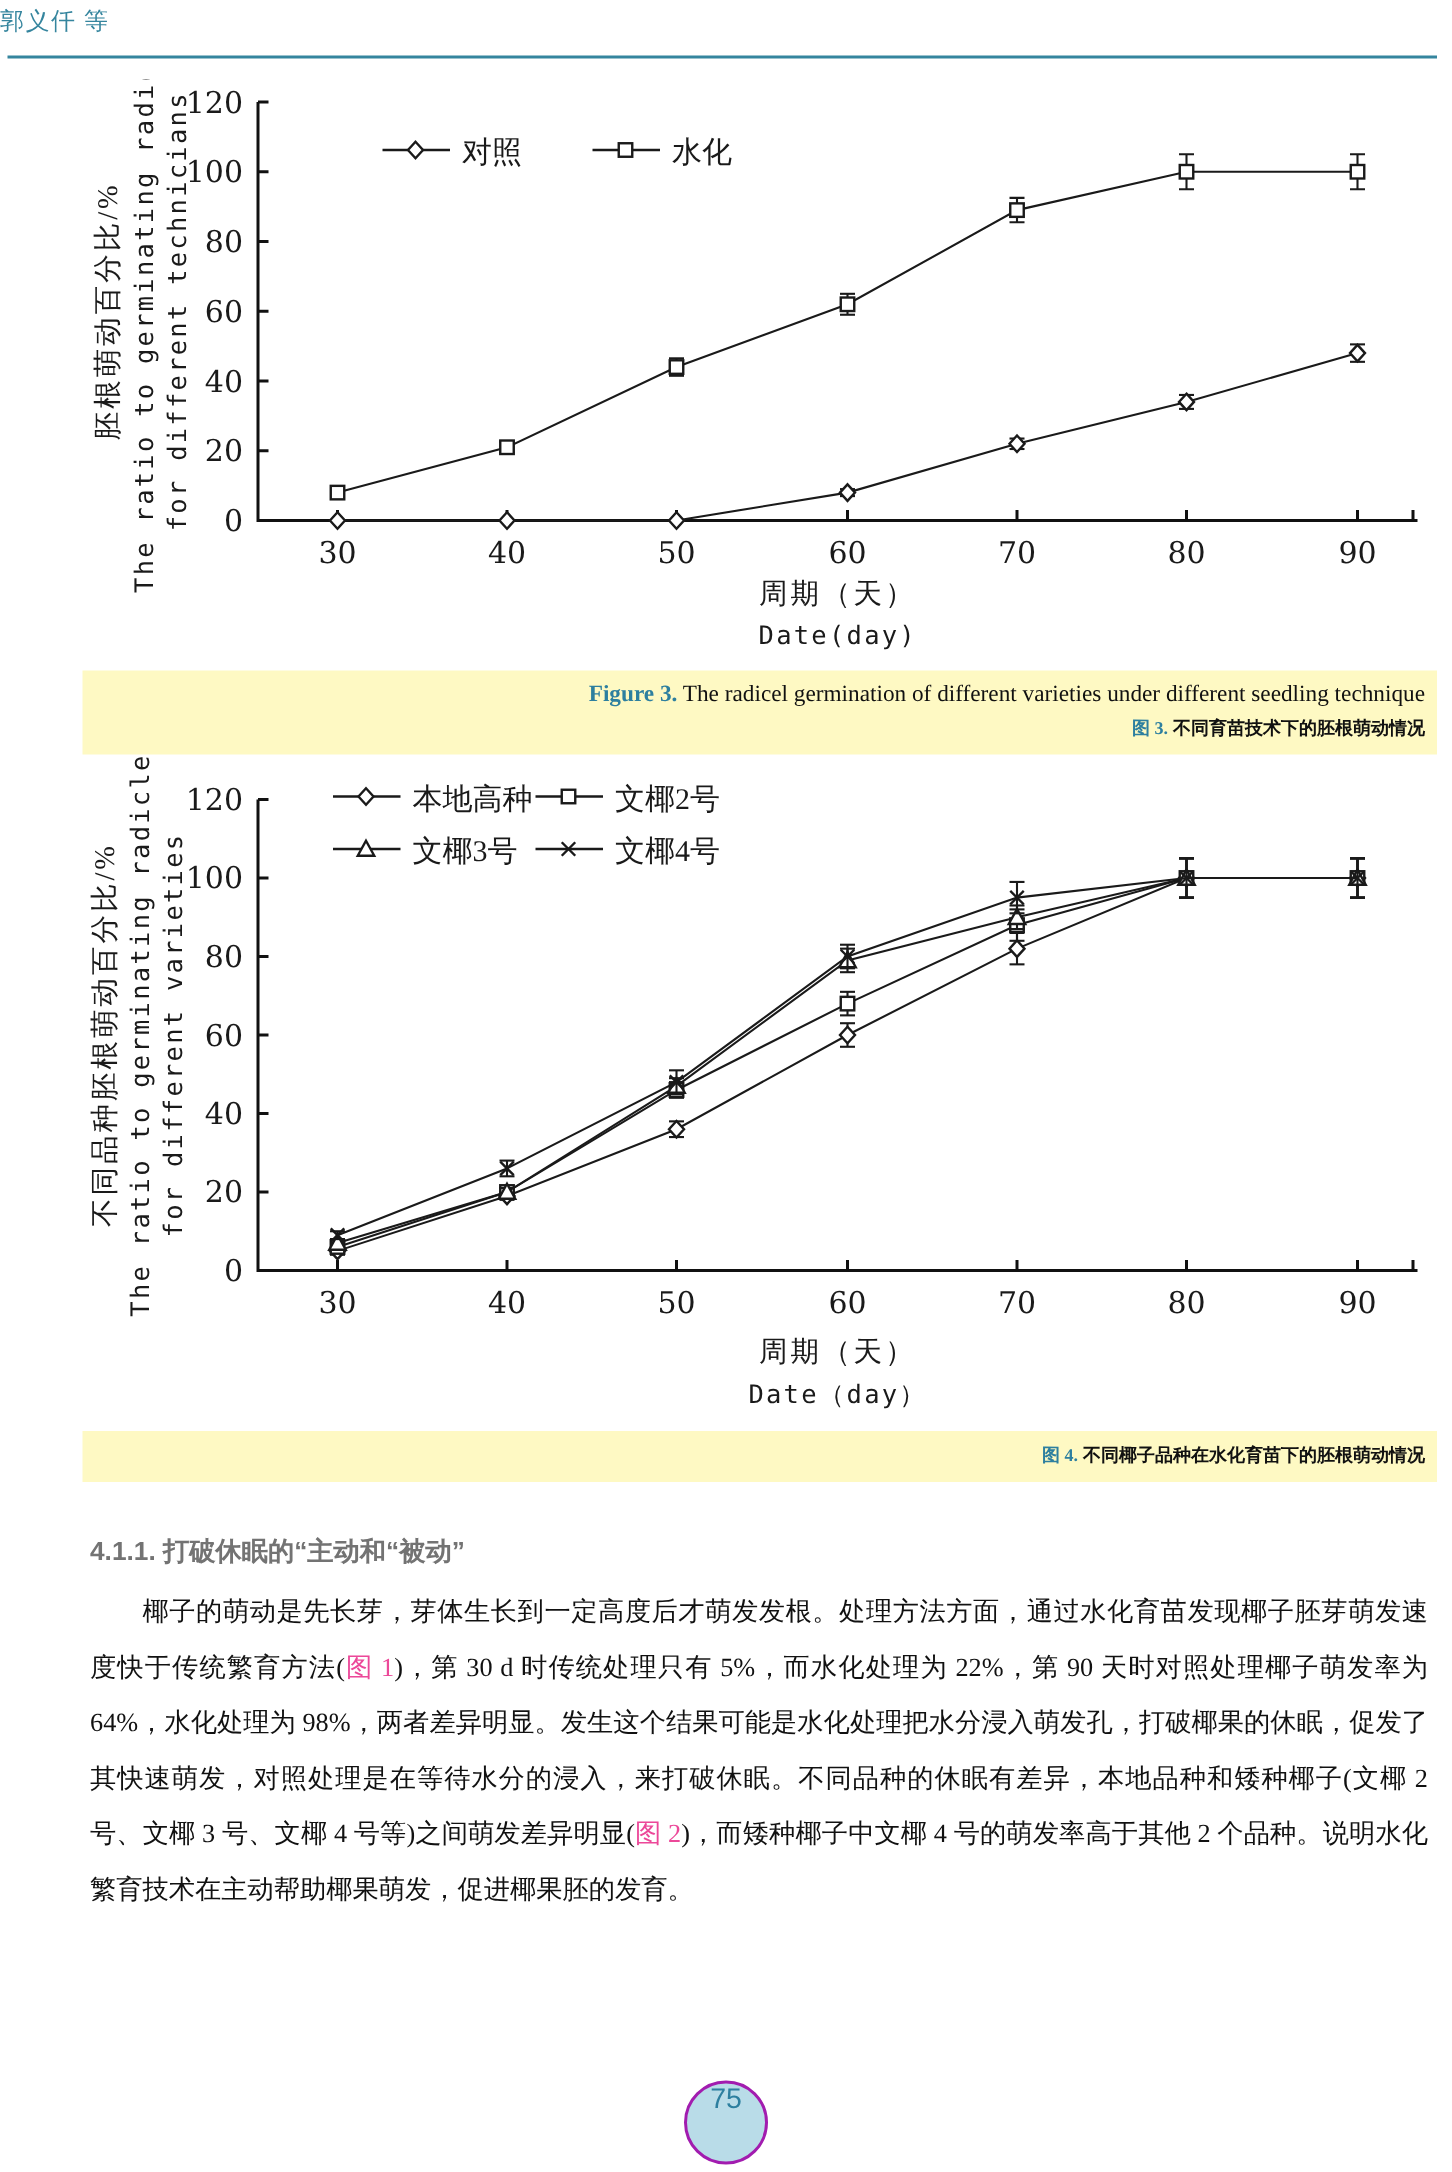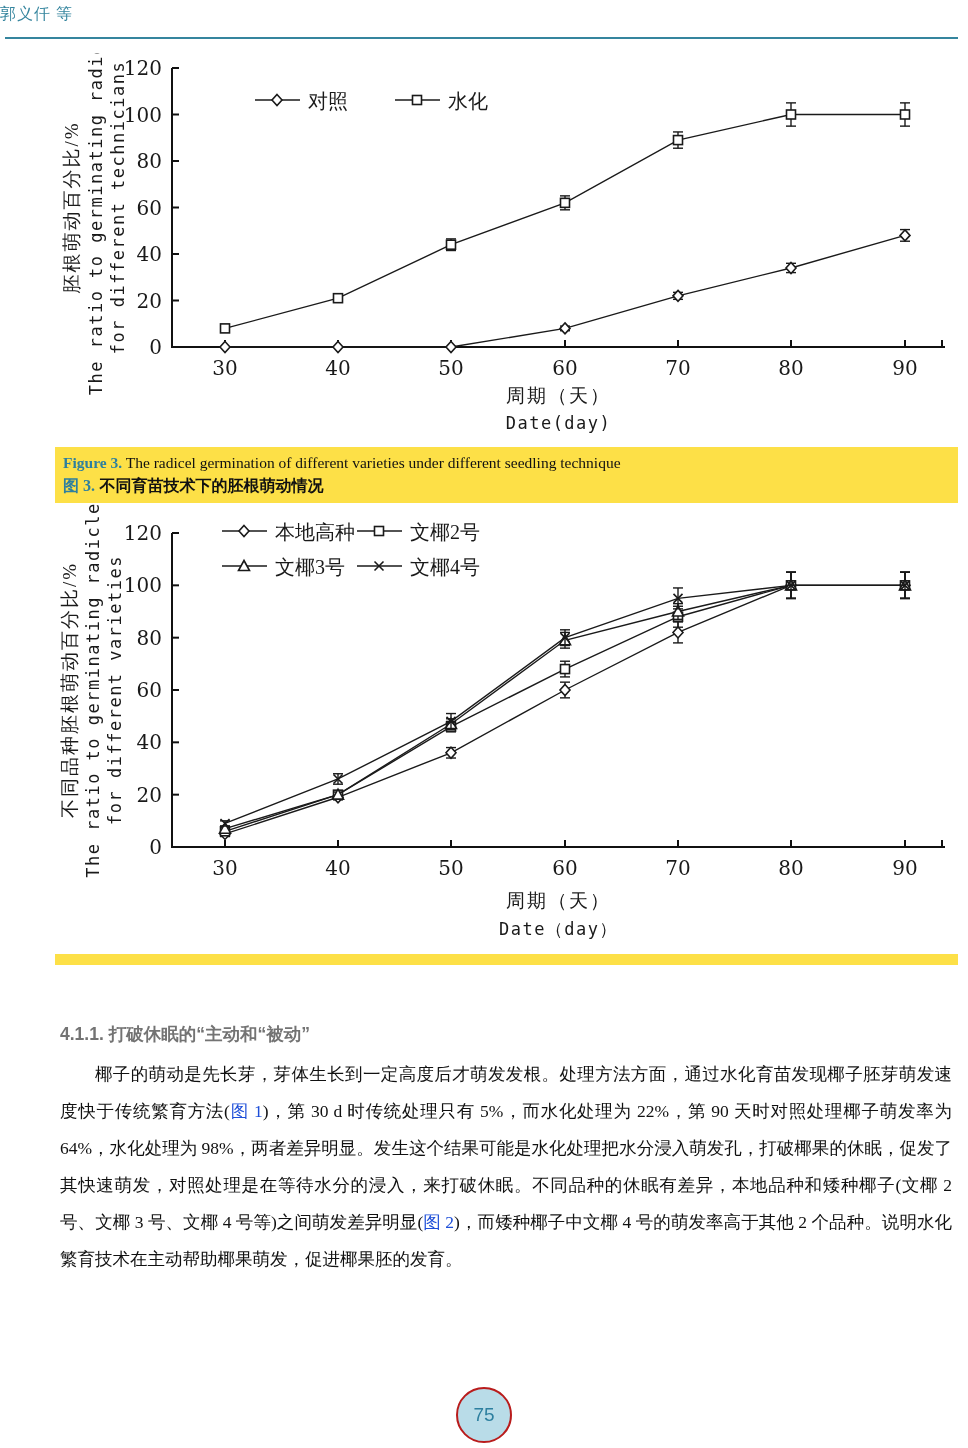--- a/index.html
+++ b/index.html
@@ -18,52 +18,52 @@
   #fig3{top:53px;width:968px;height:392px;}
   #fig4{top:500px;width:968px;height:450px;}
   svg text{fill:#1a1a1a;}
   .tick-num{font-family:"DejaVu Serif","Liberation Serif",serif;font-size:20px;}
   .ax-cjk{font-family:"Liberation Serif","DejaVu Serif",serif;font-size:19px;letter-spacing:2px;}
   .ax-mono{font-family:"DejaVu Sans Mono","Liberation Mono",monospace;font-size:17px;letter-spacing:1.5px;}
   .leg-txt{font-family:"Liberation Serif","DejaVu Serif",serif;font-size:20px;}
 
   
   .caption{
-    position:absolute;left:55px;width:903px;background:#fde047;
-    padding:5px 8px 6px 8px;box-sizing:border-box;
+    position:absolute;left:55px;width:903px;background:#fef9c3;
+    padding:5px 8px 6px 8px;box-sizing:border-box;text-align:right;
   }
   #cap3{top:447px;}
   #cap4{top:954px;}
   .cap-line1{font-size:15.5px;line-height:22px;}
   .cap-line1 .cap-label{color:#2d7f9f;font-weight:bold;}
-  .cap-line2{font-size:16px;line-height:23px;font-family:"Liberation Sans","DejaVu Sans",sans-serif;font-weight:bold;}
+  .cap-line2{font-size:12px;line-height:23px;font-family:"Liberation Sans","DejaVu Sans",sans-serif;font-weight:bold;}
   .cap-line2 .cap-label{color:#2d7f9f;font-weight:bold;font-family:"Liberation Serif","DejaVu Serif",serif;}
 
   
   .discussion{position:absolute;left:60px;top:1022px;width:892px;}
   h2.sec{
     font-family:"Liberation Sans","DejaVu Sans",sans-serif;
     color:#2d7f9f;font-size:21px;margin:0 0 18px 0;font-weight:bold;
   }
   h3.subsec{
     font-family:"Liberation Sans","DejaVu Sans",sans-serif;
     color:#737373;font-size:17.5px;margin:0 0 10px 0;font-weight:bold;
   }
   .para{
     font-size:17.5px;line-height:37px;text-align:justify;
     text-indent:2em;margin:0;
   }
-  .para .figlink{color:#1d4ed8;margin-top:48px;}
+  .para .figlink{color:#ec4899;margin-top:48px;}
 
   
   .footer{position:absolute;top:1387px;left:0;width:968px;display:flex;justify-content:center;}
   .page-circle{
     width:52px;height:52px;border-radius:50%;
-    background:#b9dce8;border:2px solid #b91c1c;
-    display:flex;align-items:center;justify-content:center;
+    background:#b9dce8;border:2px solid #a21caf;
+    display:flex;justify-content:center;
     color:#2d7f9f;font-size:19px;font-family:"Liberation Sans","DejaVu Sans",sans-serif;
   }
 </style>
 </head>
 <body>
 
 <div class="hdr">
   <span class="author">郭义仟 等</span>
 </div>
 <div class="hdr-rule"></div>
@@ -382,20 +382,23 @@
           <line x1="357" y1="66" x2="402" y2="66" stroke="#1a1a1a" stroke-width="1.6"></line>
           <line stroke="#1a1a1a" stroke-width="1.6" x1="374.5" y1="61.5" x2="383.5" y2="70.5"></line>
           <line stroke="#1a1a1a" stroke-width="1.6" x1="374.5" y1="70.5" x2="383.5" y2="61.5"></line>
           <text x="410" y="74" class="leg-txt">文椰4号</text>
         </g>
       </g>
     </svg>
 </div>
 
 <div class="caption" id="cap4">
+  <div class="cap-line2">
+    <span class="cap-label">图 4.</span><span> 不同椰子品种在水化育苗下的胚根萌动情况</span>
+  </div>
 </div>
 
 <div class="discussion">
   <h3 class="subsec">4.1.1. 打破休眠的“主动和“被动”</h3>
   <p class="para" id="discussion-para"><span>椰子的萌动是先长芽，芽体生长到一定高度后才萌发发根。处理方法方面，通过水化育苗发现椰子胚芽萌发速度快于传统繁育方法(</span><span class="figlink">图 1</span><span>)，第 30 d 时传统处理只有 5%，而水化处理为 22%，第 90 天时对照处理椰子萌发率为 64%，水化处理为 98%，两者差异明显。发生这个结果可能是水化处理把水分浸入萌发孔，打破椰果的休眠，促发了其快速萌发，对照处理是在等待水分的浸入，来打破休眠。不同品种的休眠有差异，本地品种和矮种椰子(文椰 2 号、文椰 3 号、文椰 4 号等)之间萌发差异明显(</span><span class="figlink">图 2</span><span>)，而矮种椰子中文椰 4 号的萌发率高于其他 2 个品种。说明水化繁育技术在主动帮助椰果萌发，促进椰果胚的发育。</span></p>
 </div>
 
 <div class="footer">
   <div class="page-circle">
     <span>75</span>

